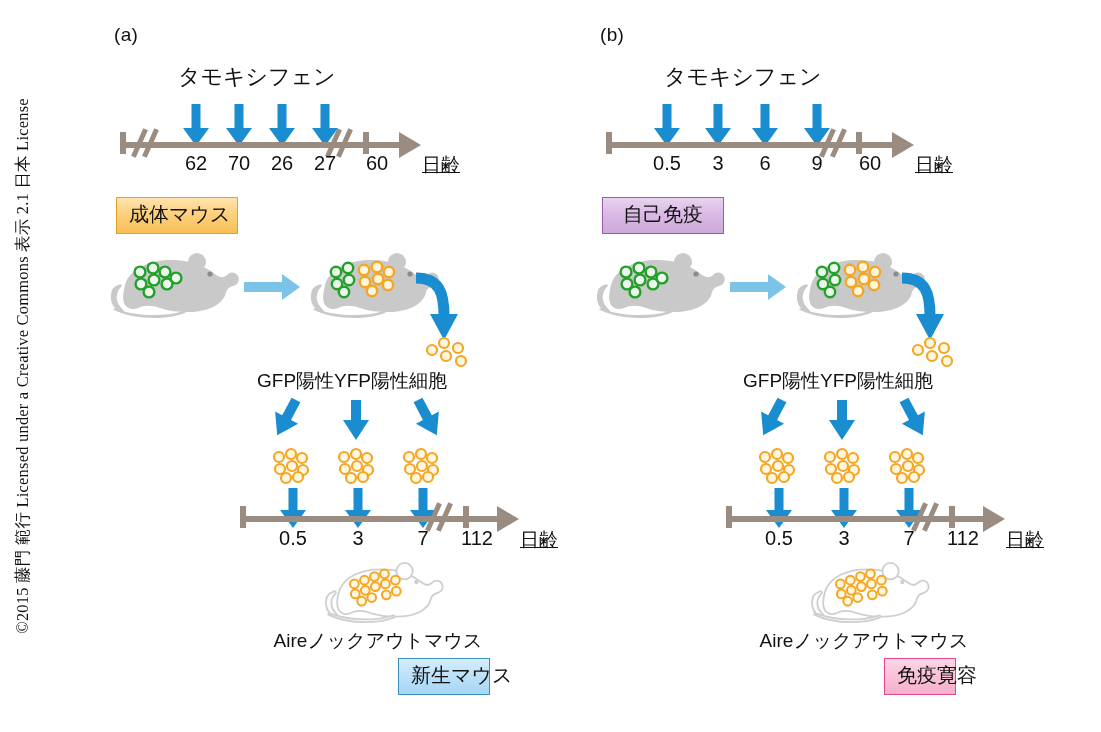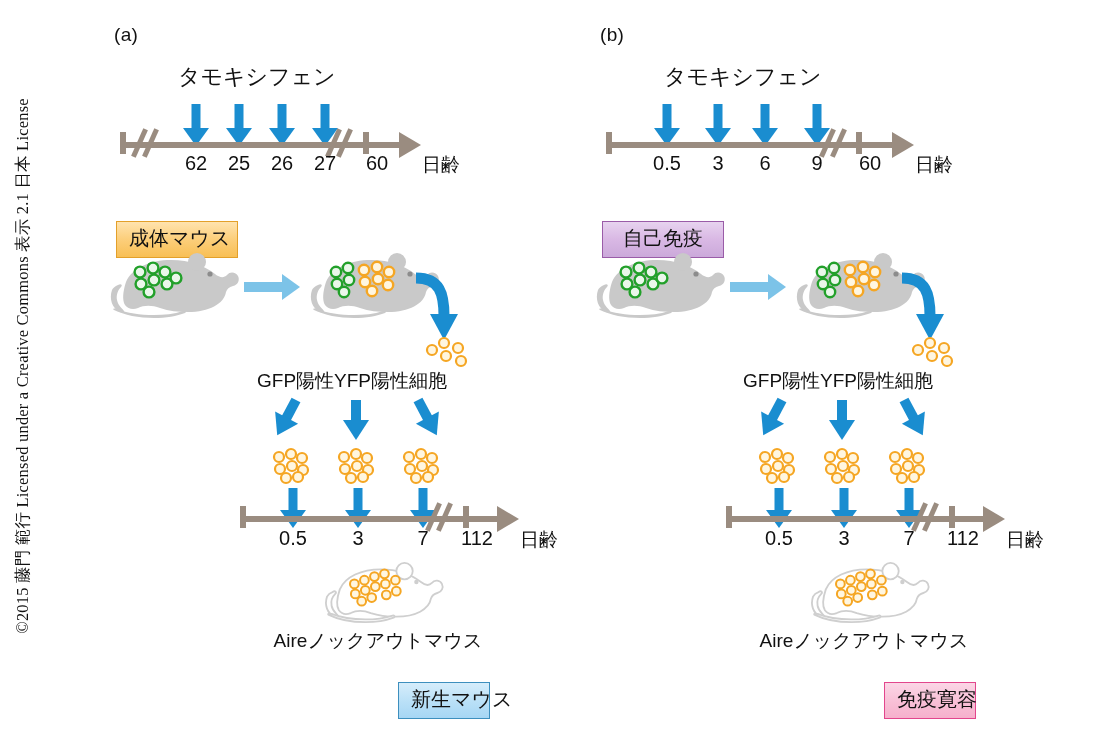--- a/index.html
+++ b/index.html
@@ -46,21 +46,21 @@
   .axis-arrow{
     position:absolute;width:0;height:0;
     border-top:13px solid transparent;border-bottom:13px solid transparent;
     border-left:22px solid #9a8c80;
   }
   .tick-label{
     position:absolute;font-size:20px;color:#111;text-align:center;white-space:nowrap;
     transform:translateX(-50%);
   }
   .axis-unit{
-    position:absolute;font-size:19px;color:#111;white-space:nowrap;
+    position:absolute;font-size:19px;color:#111;white-space:nowrap;text-decoration:underline;
   }
 
   
   .arrow-down{position:absolute;}
   .arrow-down .shaft{
     position:absolute;left:50%;transform:translateX(-50%);
     width:9px;background:#1a8dd0;top:0;
   }
   .arrow-down .head{
     position:absolute;left:50%;transform:translateX(-50%);
@@ -76,21 +76,21 @@
   .arrow-right .head{
     position:absolute;top:50%;transform:translateY(-50%);
     width:0;height:0;border-top:13px solid transparent;
     border-bottom:13px solid transparent;border-left:18px solid #7cc3e8;
   }
 
   
   .badge{
     position:absolute;font-size:20px;padding:4px 12px 6px 12px;
     border:1.6px solid #000;white-space:nowrap;line-height:1.25;
-    box-sizing:border-box;text-align:center;color:#111;margin-top:24px;
+    box-sizing:border-box;text-align:center;color:#111;
   }
   .badge-orange{
     background:linear-gradient(180deg,#ffe3ae 0%,#fccf7c 48%,#f8bf55 100%);
     border-color:#e3a02a;
   }
   .badge-purple{
     background:linear-gradient(180deg,#e7d3ef 0%,#d9b8e4 50%,#cba9da 100%);
     border-color:#9a5ca8;
   }
   .badge-blue{
@@ -149,21 +149,21 @@
     </div>
   <div class="axis-break" style="left:236px;top:130px;">
       <i></i>
       <i></i>
     </div>
   <div class="axis-tick" style="left:271px;top:132px;"></div>
   <div class="axis-line" style="left:271px;top:142px;width:38px;"></div>
   <div class="axis-arrow" style="left:307px;top:132px;"></div>
 
   <div class="tick-label" style="left:104px;top:152px;">62</div>
-  <div class="tick-label" style="left:147px;top:152px;">25</div>
+  <div class="tick-label" style="left:147px;top:152px;">70</div>
   <div class="tick-label" style="left:190px;top:152px;">26</div>
   <div class="tick-label" style="left:233px;top:152px;">27</div>
   <div class="tick-label" style="left:285px;top:152px;">60</div>
   <div class="axis-unit" style="left:330px;top:152px;">日齢</div>
 
   <div class="badge badge-orange" style="left:24px;top:197px;width:122px;">成体マウス</div>
 
   <div class="mouse" style="left:12px;top:252px;">
     <svg width="130" height="68" viewBox="0 0 130 68" aria-hidden="true">
       <g fill="#c9c9c9">
@@ -594,14 +594,14 @@
           <circle cx="57" cy="39" r="4.8"></circle>
         <circle cx="83" cy="20" r="4.8"></circle>
           <circle cx="84" cy="32" r="4.8"></circle>
         <circle cx="73" cy="36" r="4.8"></circle>
       </g>
     </svg>
   </div>
 
   <div class="caption" style="left:286px;top:628px;">Aireノックアウトマウス</div>
 
-  <div class="badge badge-pink" style="left:306px;top:658px;width:92px;">免疫寛容</div>
+  <div class="badge badge-pink" style="left:306px;top:658px;width:72px;">免疫寛容</div>
 </div>
 
 </body></html>

